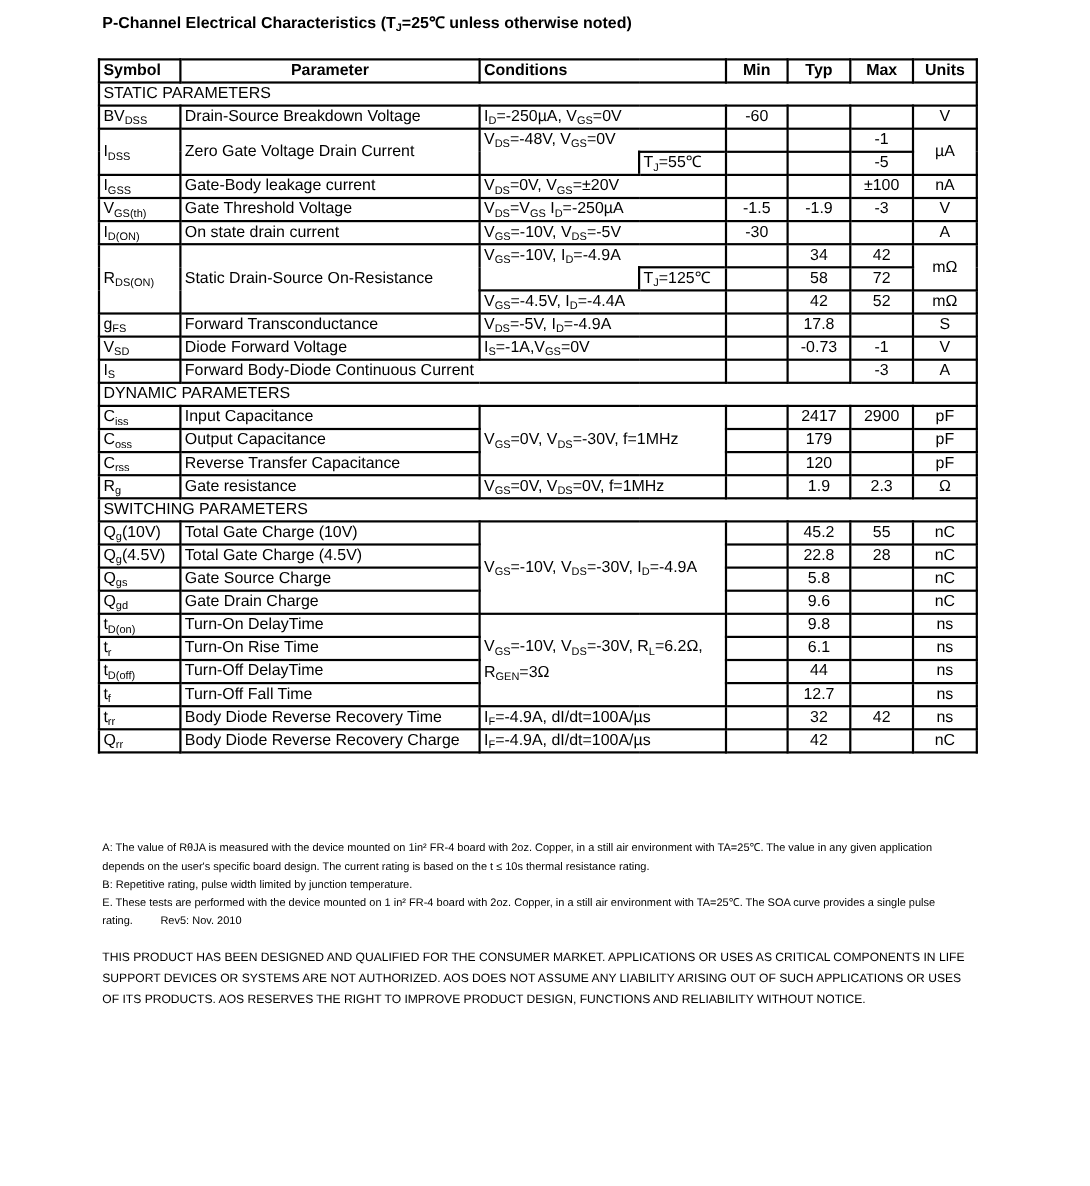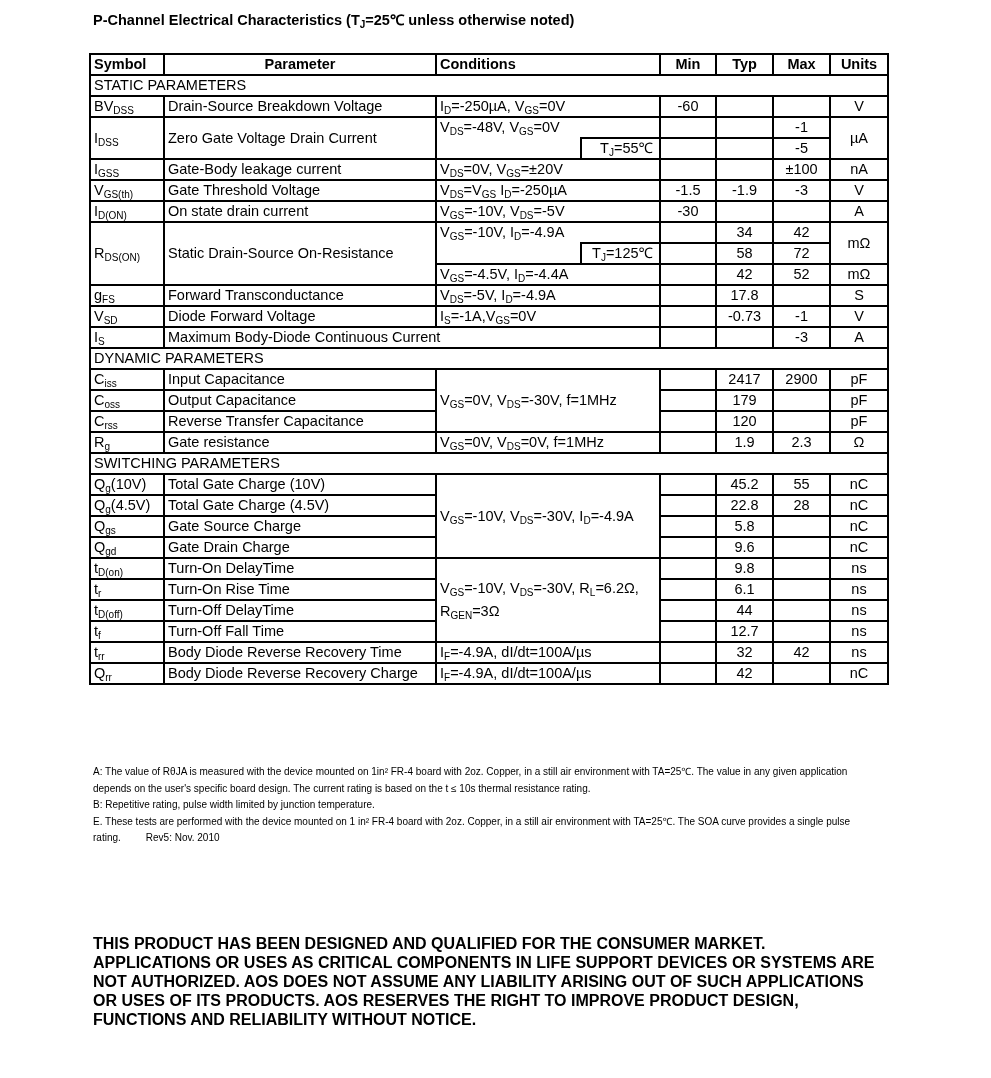--- a/index.html
+++ b/index.html
@@ -4,27 +4,27 @@
 <style>
   html, body { margin:0; padding:0; background:#ffffff; }
   body { width:991px; height:1078px; position:relative; font-family:"Liberation Sans", sans-serif; color:#000; overflow:hidden; }
   .title { position:absolute; left:93px; top:9px; font-size:14.5px; font-weight:bold; white-space:nowrap; }
   table.spec { position:absolute; left:89px; top:53px; border-collapse:collapse; table-layout:fixed; width:798px; font-size:14.5px; }
   table.spec td { border:2px solid #000; padding:0 3px; height:19px; line-height:19px; white-space:nowrap; overflow:visible; vertical-align:middle; }
   table.spec td.num { text-align:center; }
   table.spec td.hdr { font-weight:bold;margin-left:35px; }
   table.spec td.hdr-c { font-weight:bold; text-align:center; }
   table.spec td.sec { font-weight:normal; }
-  table.spec td.tj { text-align:right; padding-right:6px;margin-left:42px; }
+  table.spec td.tj { padding-right:6px;margin-left:42px; }
   td.notop { border-top:none !important; }
   td.nobottom { border-bottom:none !important; }
   sub { font-size:10px; vertical-align:-3px; line-height:0; }
   .notes { position:absolute; left:93px; top:764px; width:760px; font-size:10px; line-height:16.5px; }
   .notes p { margin:0; }
-  .disclaimer { position:absolute; left:93px; top:934px; width:790px; font-size:16px; line-height:19px;font-weight:bold; }
+  .disclaimer { position:absolute; left:93px; top:862px; width:790px; font-size:11px; line-height:19px; }
 </style>
 </head>
 <body>
 
 <div class="title"><span>P-Channel Electrical Characteristics (T</span><sub>J</sub><span>=25℃ unless otherwise noted)</span></div>
 
 <table class="spec">
   <colgroup>
     <col style="width:74px">
       <col style="width:272px">
@@ -145,21 +145,21 @@
     <td>Diode Forward Voltage</td>
     <td colspan="2">I<sub>S</sub>=-1A,V<sub>GS</sub>=0V</td>
     <td class="num"></td>
     <td class="num">-0.73</td>
     <td class="num">-1</td>
     <td class="num">V</td>
   </tr>
 
   <tr>
     <td><span>I</span><sub>S</sub></td>
-    <td colspan="3">Maximum Body-Diode Continuous Current</td>
+    <td colspan="3">Forward Body-Diode Continuous Current</td>
     <td class="num"></td>
     <td class="num"></td>
     <td class="num">-3</td>
     <td class="num">A</td>
   </tr>
 
   <tr>
         <td class="sec" colspan="8">DYNAMIC PARAMETERS</td>
       </tr>
 

